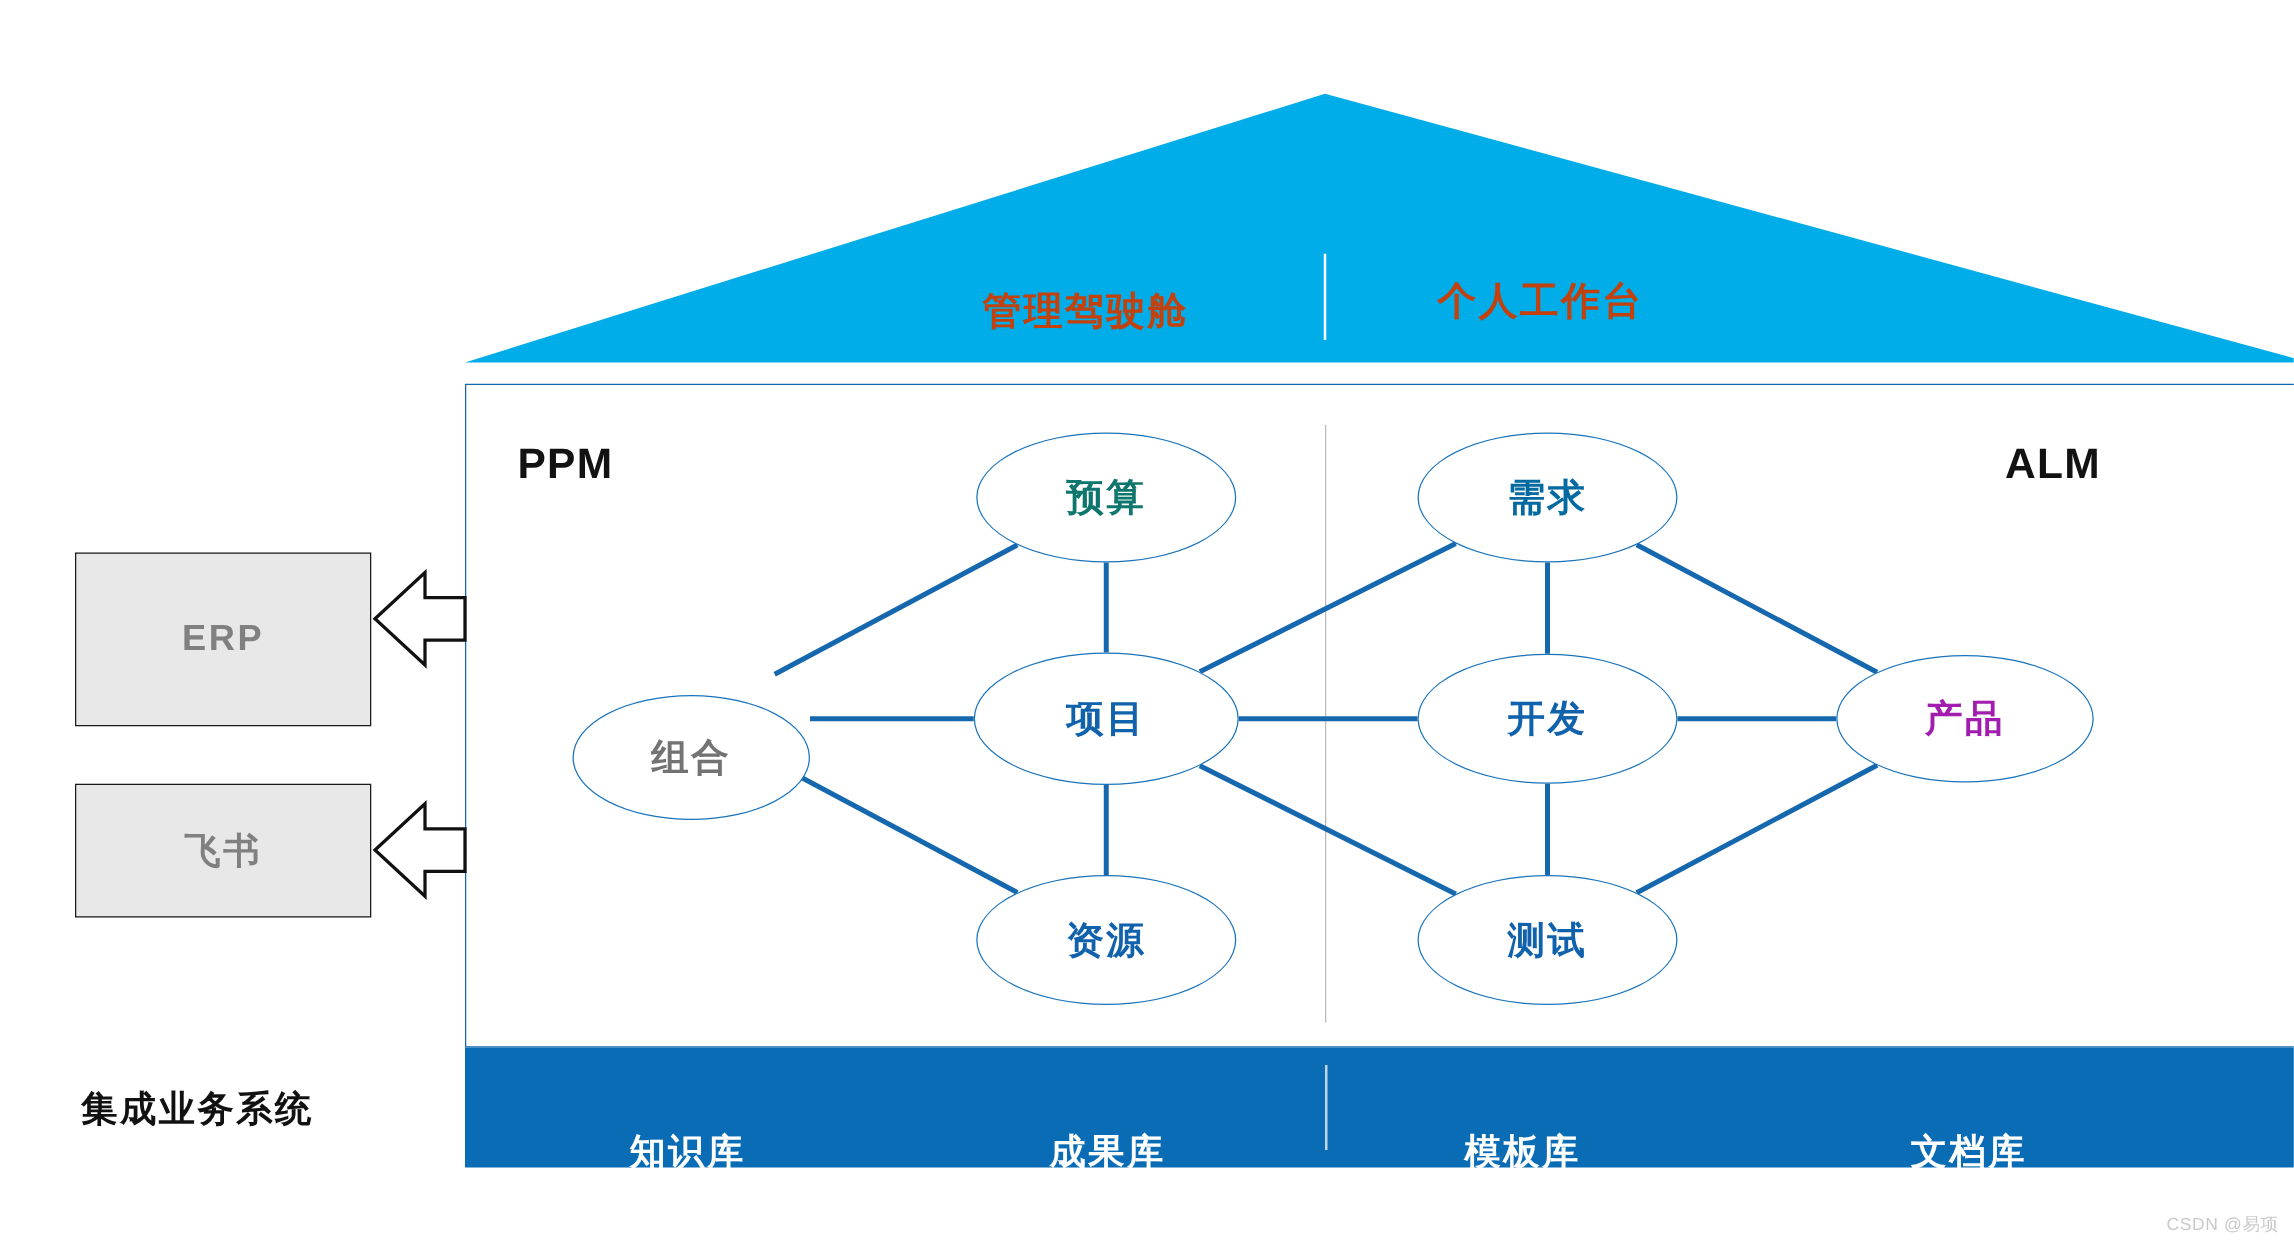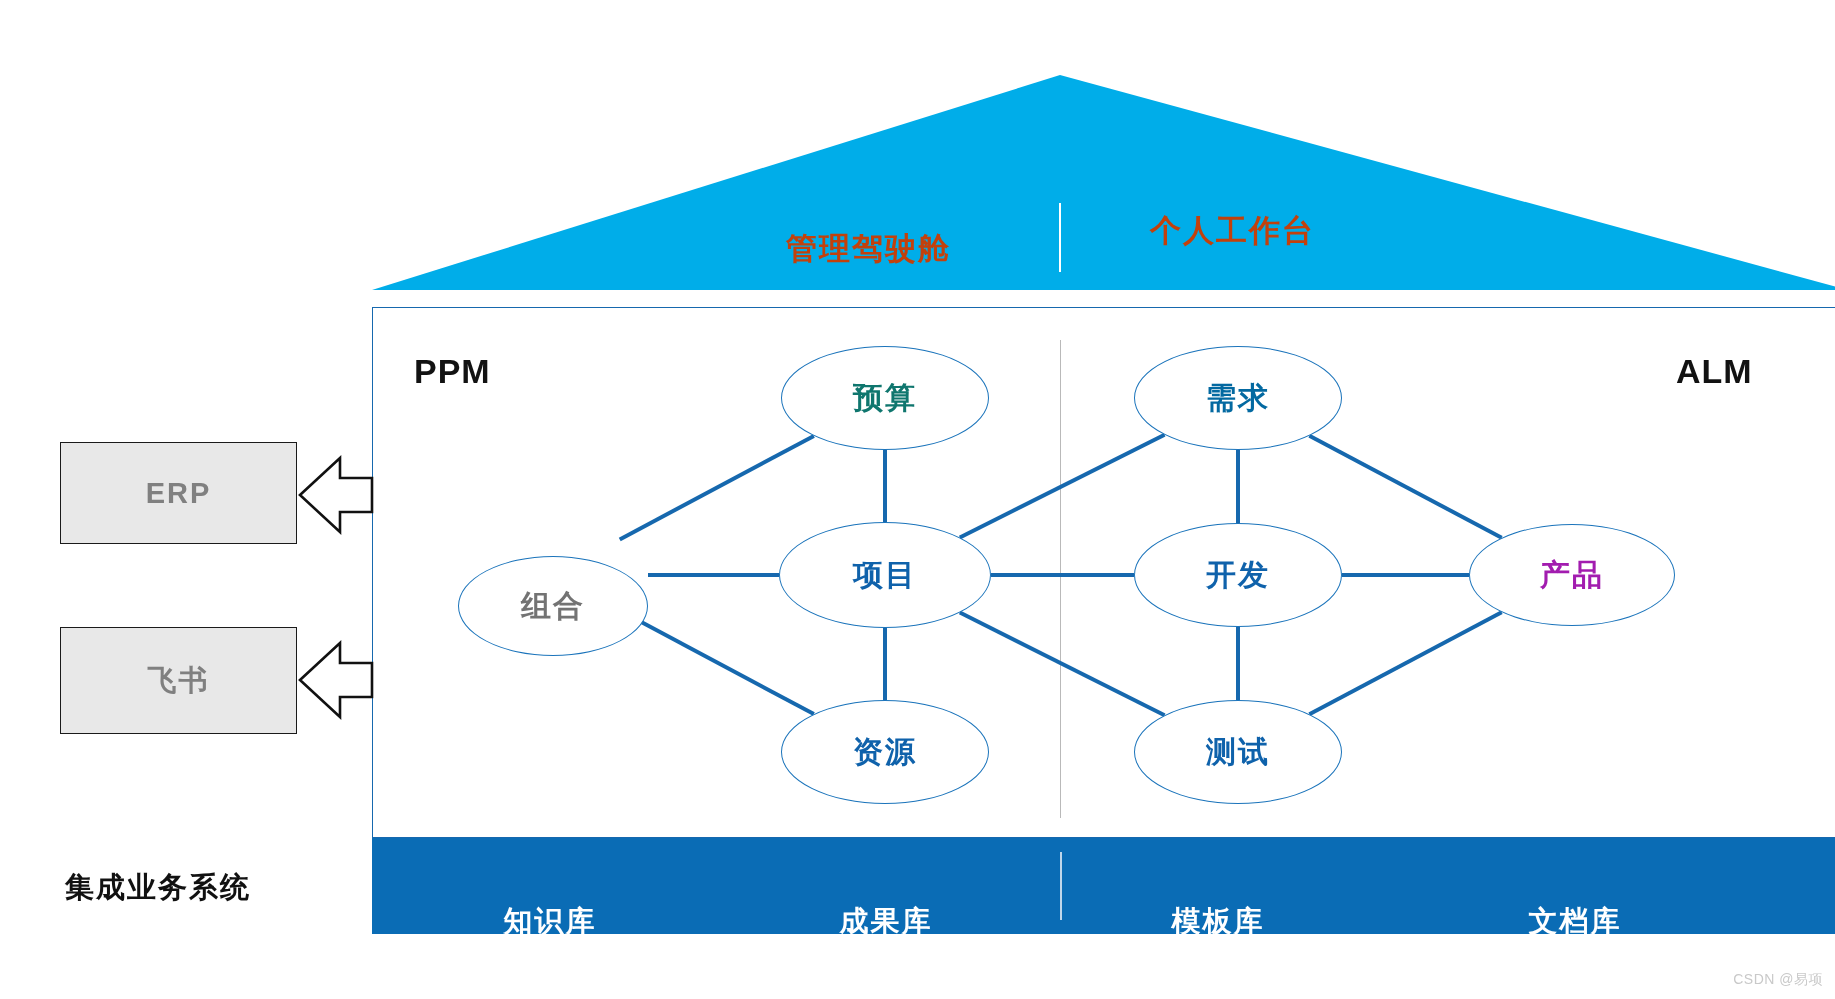--- a/index.html
+++ b/index.html
@@ -16,21 +16,21 @@
 
   .roof-label{
     position:absolute;
     color:#c2410c;
     font-weight:bold;
     font-size:31px;
     letter-spacing:2px;
     white-space:nowrap;
   }
   #roof-label-left  { left:786px;  top:228px; }
-  #roof-label-right { left:1150px; top:210px; }
+  #roof-label-right { left:1150px; top:220px; }
 
   
   #main-box{
     position:absolute;
     left:372px; top:307px;
     width:1476px; height:531px;
     border:1.6px solid #1668ae;
     background:#ffffff;
   }
   #main-divider{
@@ -42,21 +42,21 @@
 
   .corner-label{
     position:absolute;
     font-weight:bold;
     font-size:34px;
     color:#121212;
     letter-spacing:1px;
     white-space:nowrap;
   }
   #label-ppm{ left:414px; top:352px;text-align:right; }
-  #label-alm{ left:1676px; top:352px; }
+  #label-alm{ left:1604px; top:352px; }
 
   
   .links-svg{ position:absolute; left:0; top:0; width:1835px; height:999px; pointer-events:none; }
 
   
   .node{
     position:absolute;
     display:flex; align-items:center; justify-content:center;
     border:1.6px solid #1b74bb;
     border-radius:50%;
@@ -100,21 +100,21 @@
     position:absolute;
     display:flex; align-items:center; justify-content:center;
     background:#e8e8e8;
     border:1.8px solid #1a1a1a;
     color:#808080;
     font-weight:bold;
     font-size:29px;
     letter-spacing:2px;
     white-space:nowrap;
   }
-  #ext-erp { left:60px;  top:442px; width:237px; height:102px; }
+  #ext-erp { left:60px;  top:442px; width:237px; height:139px; }
   #ext-feishu{ left:60px; top:627px; width:237px; height:107px; }
 
   .arrow-svg{ position:absolute; pointer-events:none; }
   #arrow-erp   { left:296px; top:400px; width:80px; height:190px; }
   #arrow-feishu{ left:296px; top:555px; width:80px; height:200px; }
 
   #label-integration{
     position:absolute;
     left:65px; top:868px;
     font-weight:bold;

